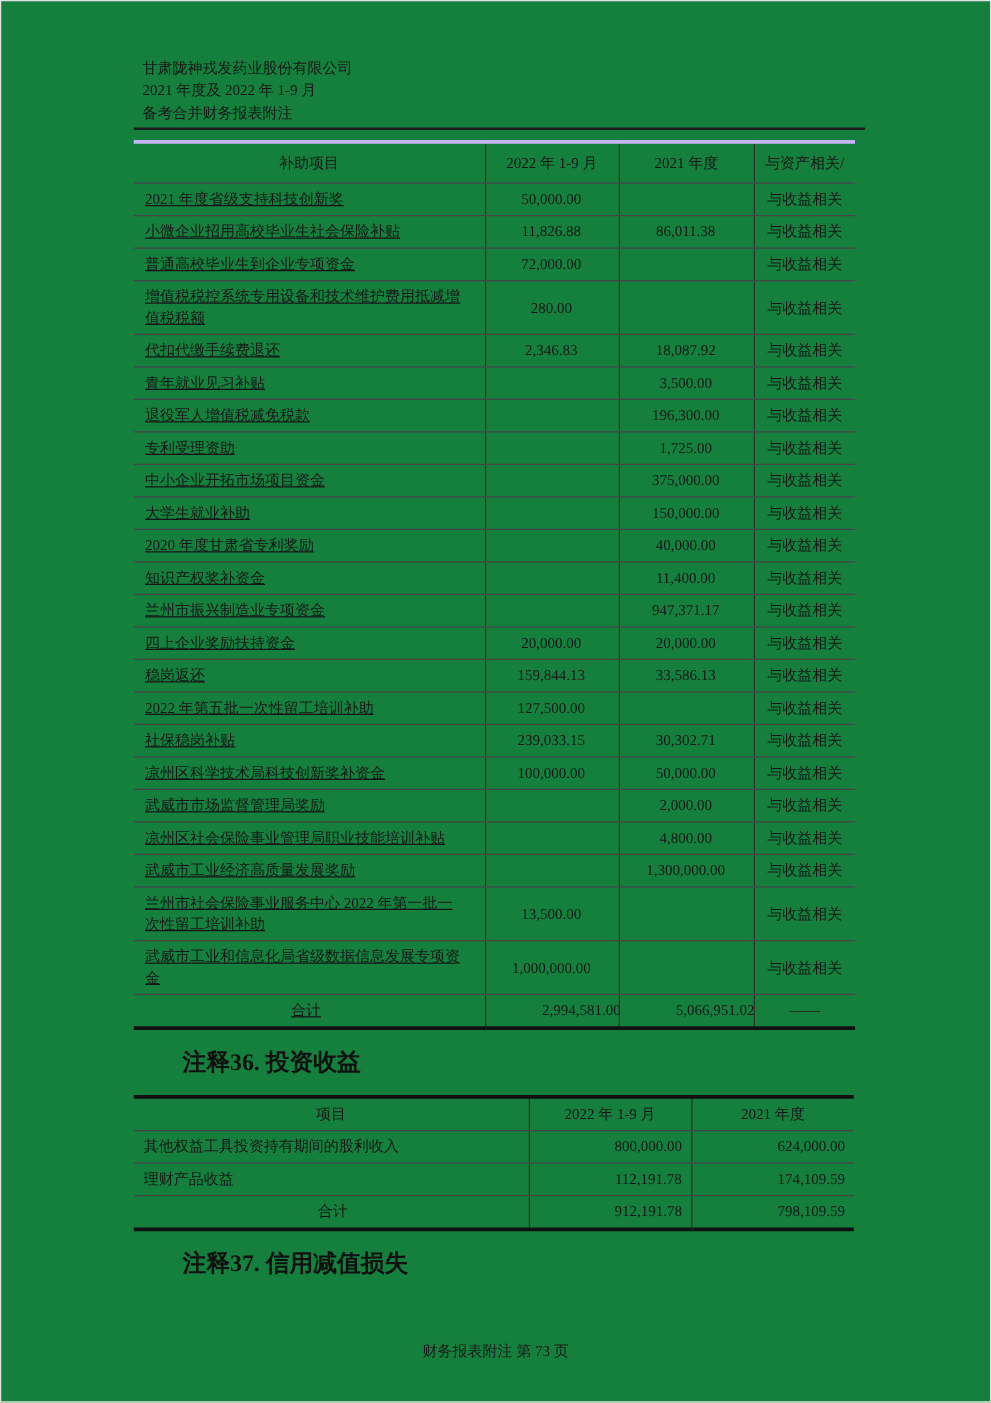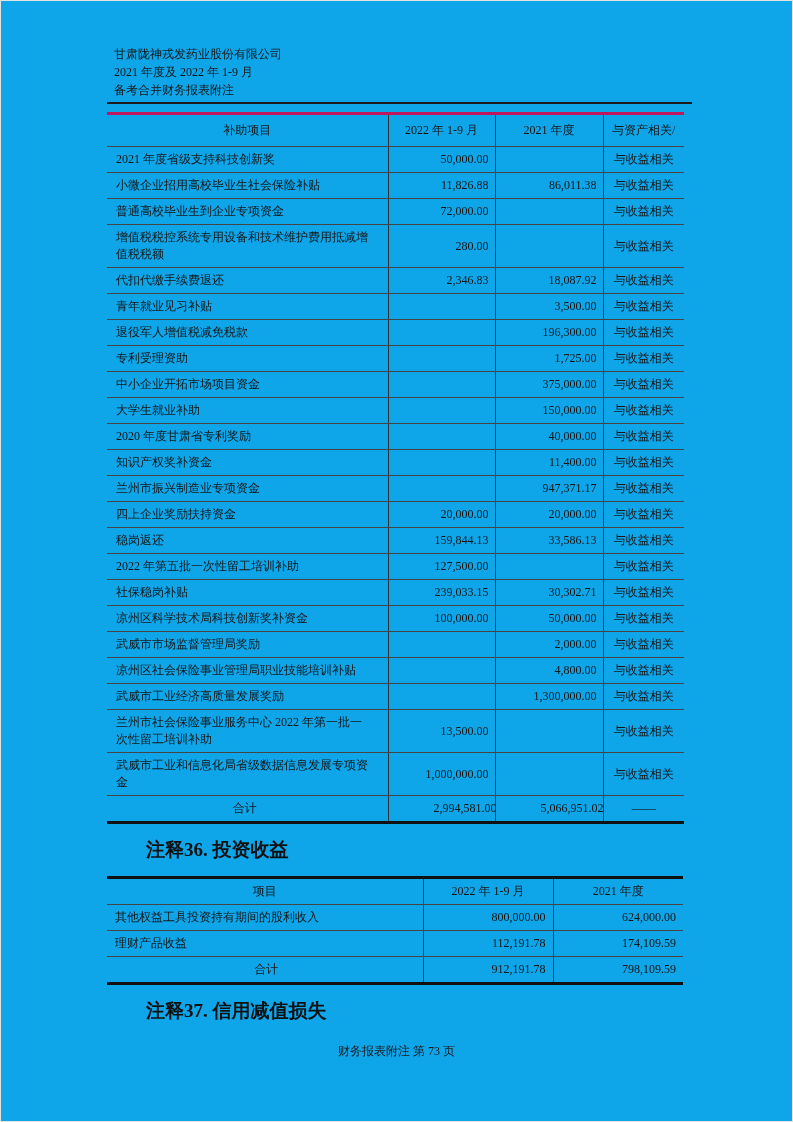--- a/index.html
+++ b/index.html
@@ -1,56 +1,56 @@
 <!DOCTYPE html>
 <html><head>
 <meta charset="utf-8">
 <style>
   html,body { margin:0; padding:0; background:#ffffff; }
   .page {
     position:relative;
     width:793px; height:1122px;
-    background:#0ea5e9;
+    background:#15803d;
     border:1px solid #e3e3e3;
     box-sizing:border-box;
     font-family:"Liberation Serif","DejaVu Serif",serif;
     color:#161616;
     overflow:hidden;
   }
   .content { position:absolute; left:106px; top:44px; width:586px; }
 
   .doc-header { margin-left:7px; font-size:12px; line-height:18px; }
 
   .header-rule { height:0; border-top:2px solid #1b1b1b; margin-top:3px; width:585px; }
 
   table { border-collapse:collapse; table-layout:fixed; font-size:12px; color:#161616; }
   th { font-weight:normal; }
 
-  .t1 { width:577px; margin-top:8px; border-top:3px solid #be185d; }
+  .t1 { width:577px; margin-top:8px; border-top:3px solid #c4b5fd; }
   .t1 th, .t1 td { border-bottom:1px solid #454545; line-height:17px; padding:4px 5px; overflow:hidden; }
   .t1 th + th, .t1 td + td { border-left:1px solid #303030; }
   .t1 thead th { text-align:center; padding:7px 3px; }
-  .t1 td:nth-child(1) { text-align:left; padding:4px 14px 4px 9px; }
-  .t1 td:nth-child(2), .t1 td:nth-child(3) { text-align:right; padding-right:6px;margin-left:13px; }
+  .t1 td:nth-child(1) { text-align:left; padding:4px 14px 4px 9px;text-decoration:underline; }
+  .t1 td:nth-child(2), .t1 td:nth-child(3) { text-align:center; padding-right:6px;margin-left:13px; }
   .t1 td:nth-child(4) { text-align:center; padding-left:2px; padding-right:2px; }
   .t1 tfoot td { border-bottom:3px solid #111;padding-left:45px; }
   .t1 tfoot td:nth-child(1) { text-align:center; }
 
   .note-heading { margin:13px 0 13px 39px; font-family:Liberation Serif, serif; font-size:19px; font-weight:bold; color:#101010; }
 
   .t2 { width:576px; border-top:3px solid #111; }
   .t2 th, .t2 td { border-bottom:1px solid #454545; line-height:17px; padding:4px 5px; overflow:hidden; }
   .t2 th + th, .t2 td + td { border-left:1px solid #303030; }
   .t2 thead th { text-align:center; }
   .t2 td:nth-child(1) { text-align:left; padding-left:8px; }
   .t2 td:nth-child(2), .t2 td:nth-child(3) { text-align:right; padding-right:7px; }
   .t2 tfoot td { border-bottom:3px solid #111; }
   .t2 tfoot td:nth-child(1) { text-align:center; }
 
-  .page-footer { position:absolute; left:0; right:0; top:1042px; text-align:center; font-size:12px; color:#1a1a1a; }
+  .page-footer { position:absolute; left:0; right:0; top:1072px; text-align:center; font-size:12px; color:#1a1a1a; }
 </style>
 </head>
 <body>
 
 <div class="page">
   <div class="content">
 
     <div class="doc-header">
       <div>甘肃陇神戎发药业股份有限公司</div>
       <div>2021 年度及 2022 年 1-9 月</div>

